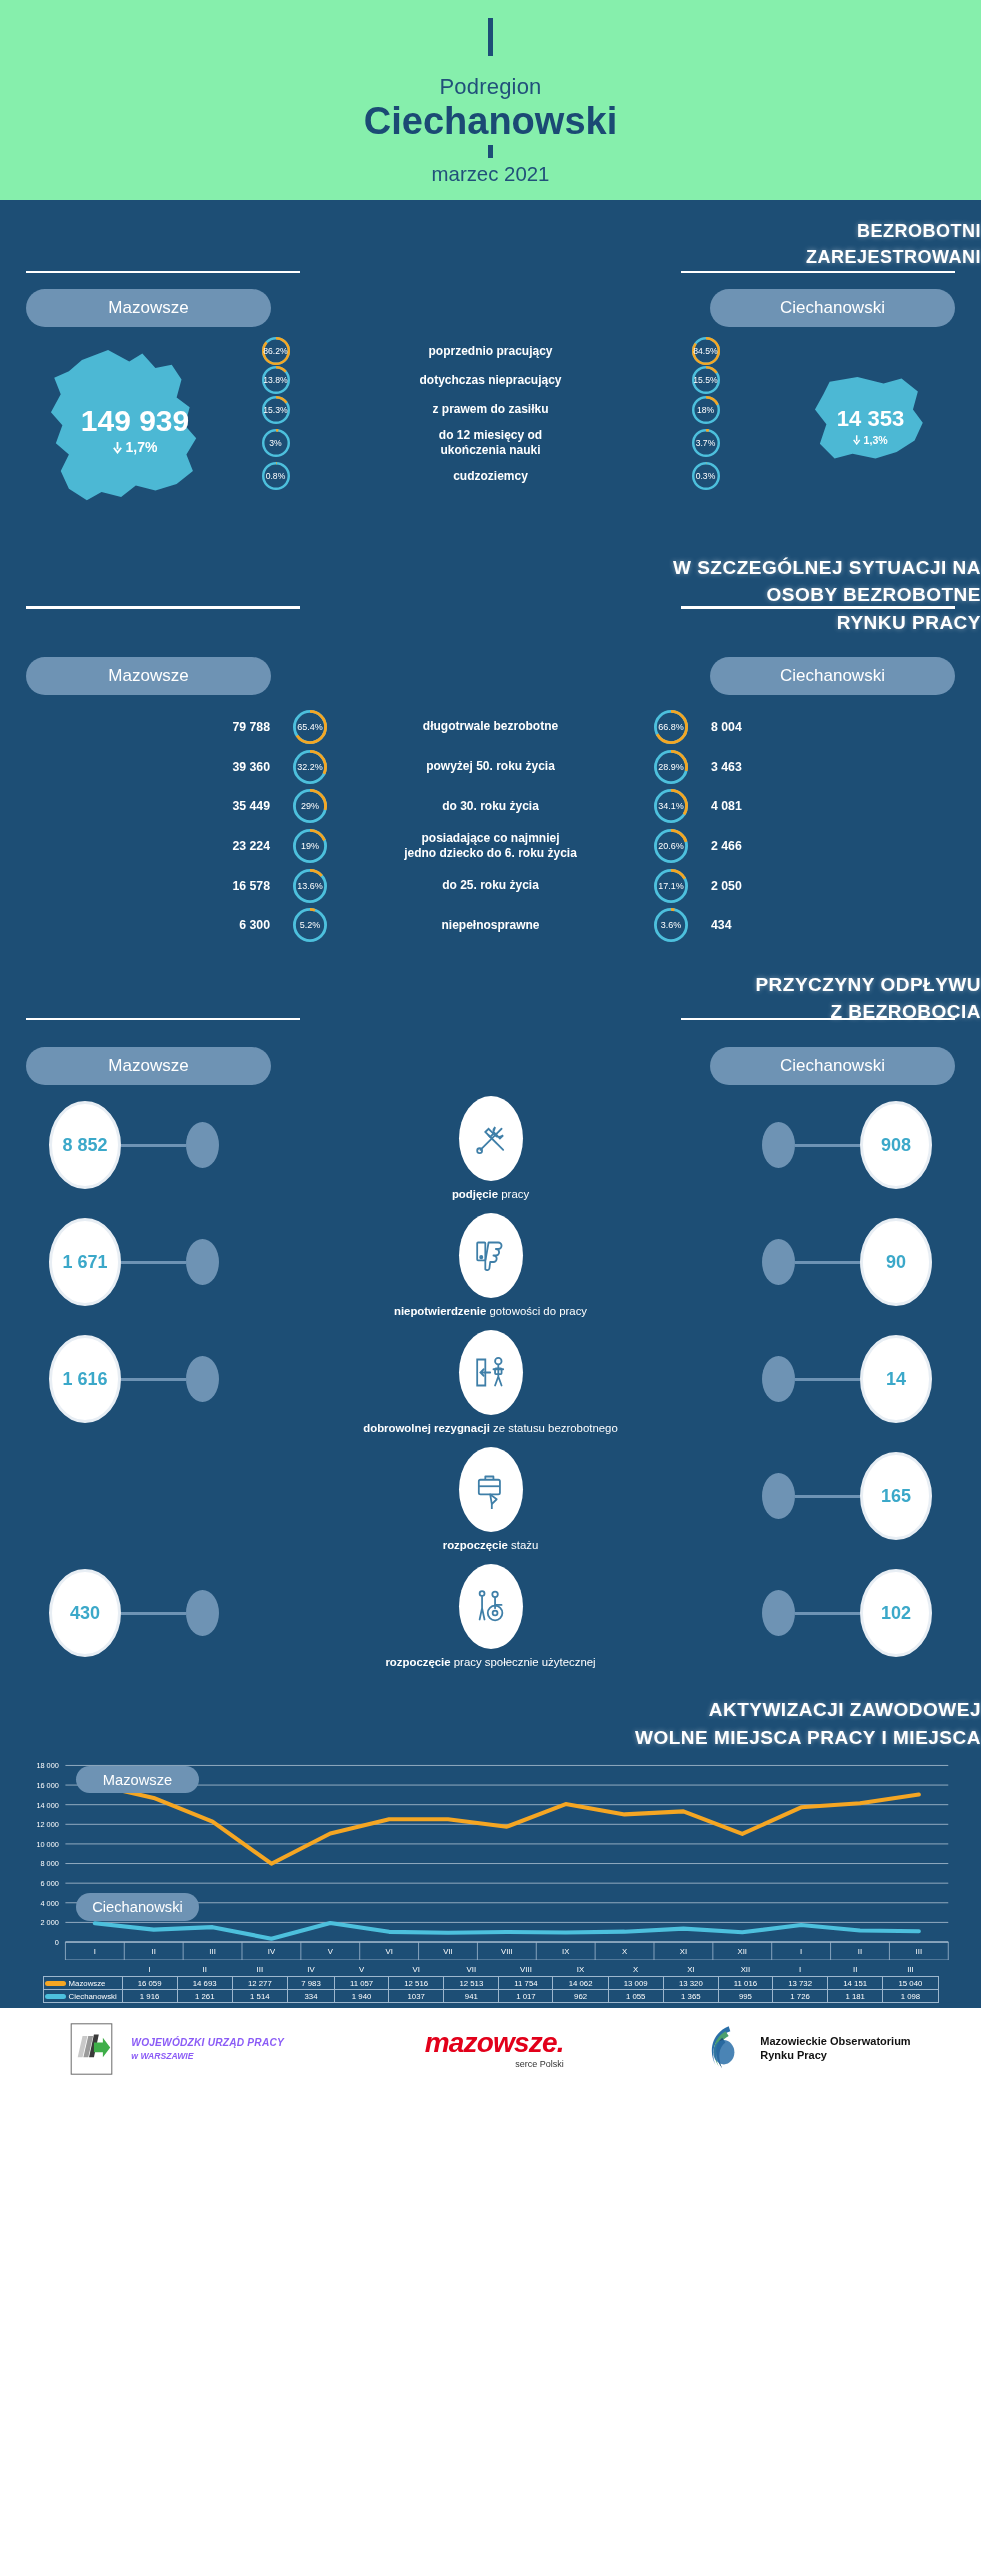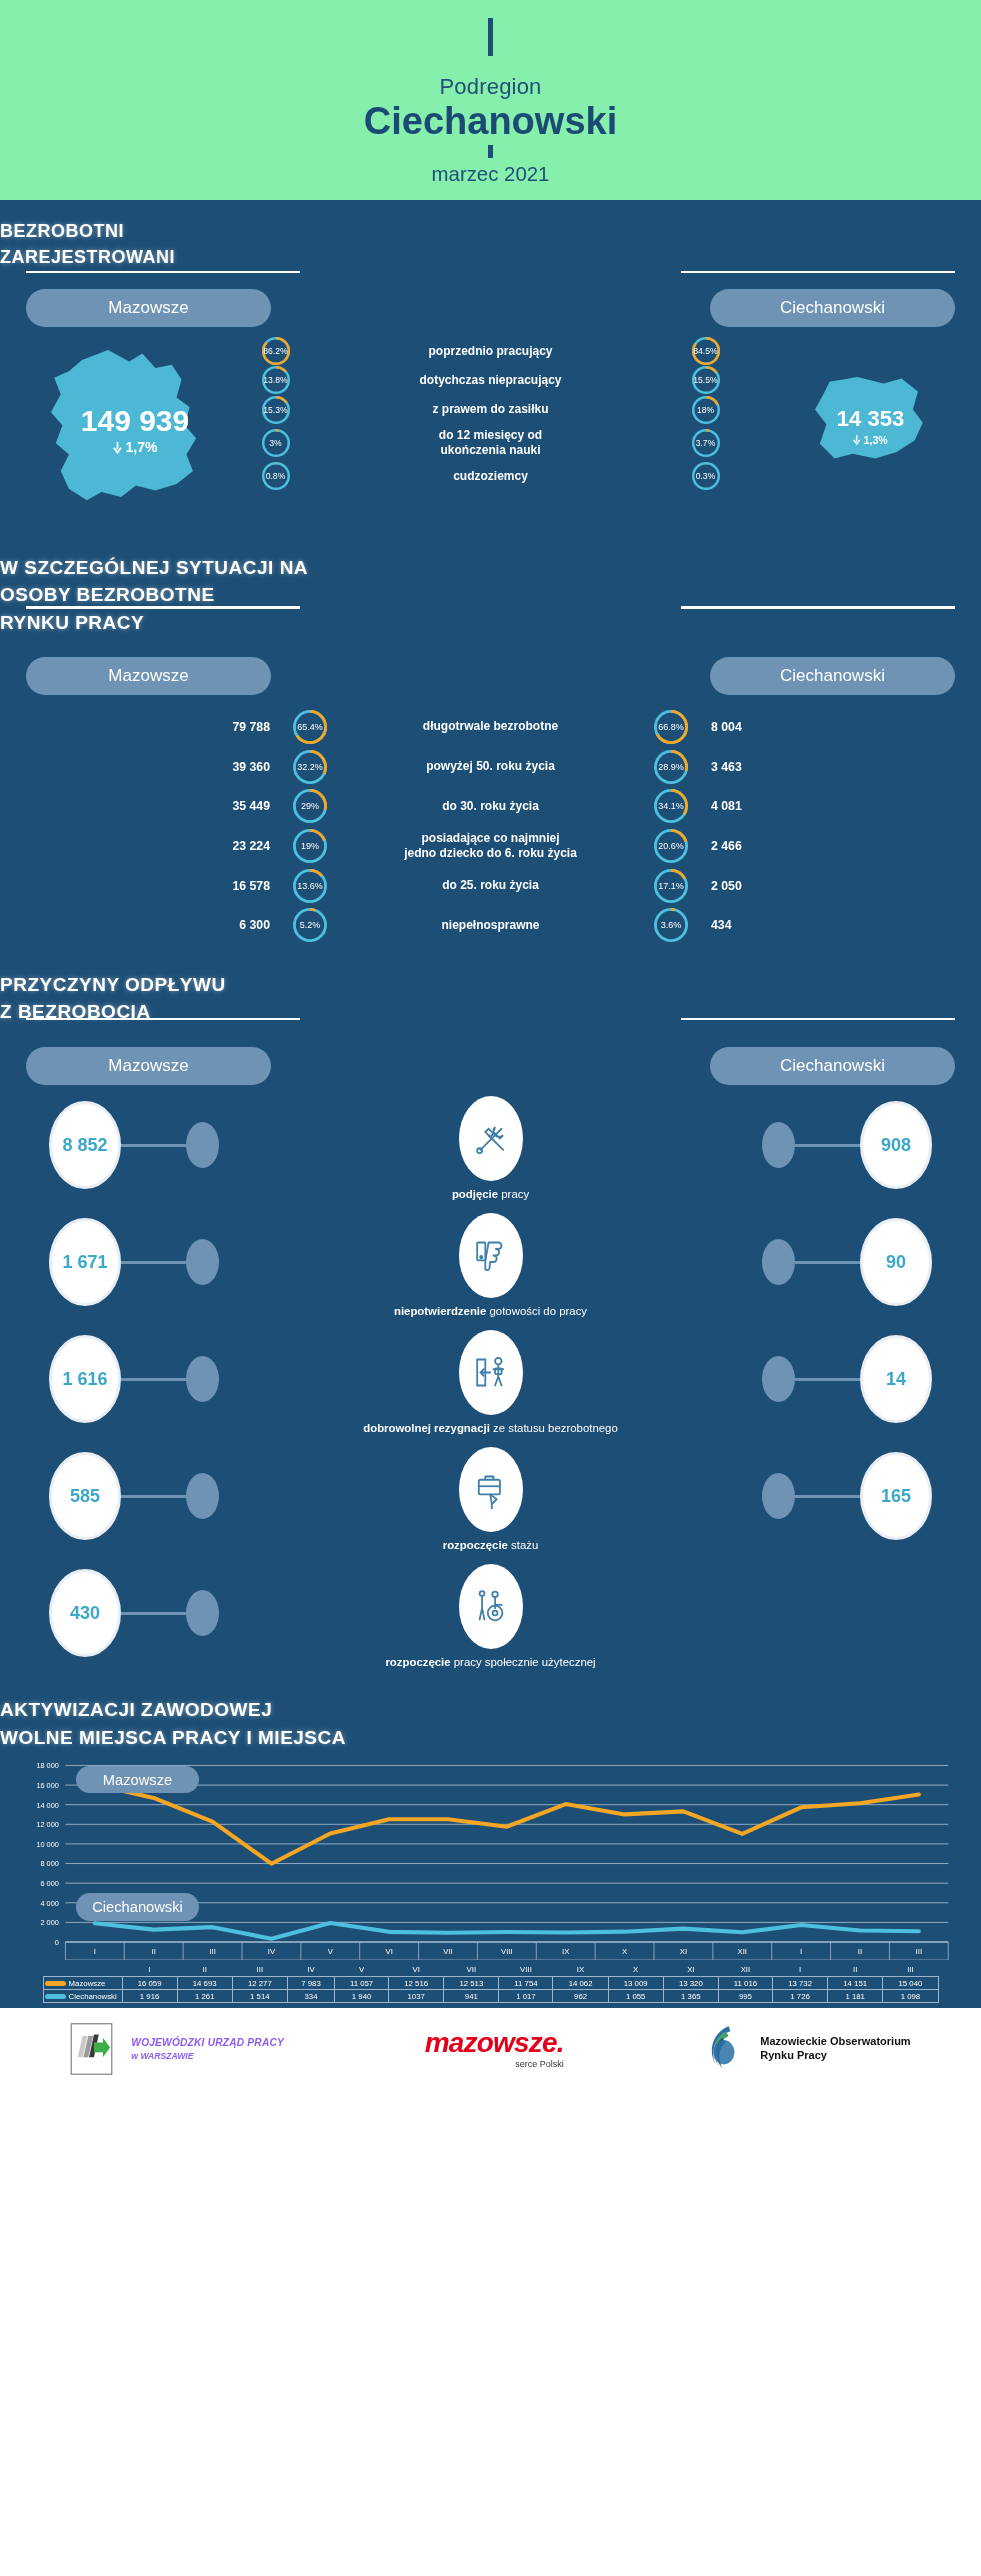--- a/index.html
+++ b/index.html
@@ -26,21 +26,21 @@
     margin: 3.3px auto 4.9px auto;
   }
   .hdr-sub { color:#21507a; font-size: 22px; letter-spacing:0.2px; }
   .hdr-title { color:#1b4a74; font-size: 38px; font-weight: bold; line-height: 1.05; margin-top:1.6px;}
   .hdr-date { color:#21507a; font-size: 20.4px; margin-top: 1.6px;}
 
   
   .body-blue { background: #1d4e75; padding-bottom: 4.9px; }
 
   .sec-title {
-    text-align:left;
+    text-align:right;
     font-size: 18px;
     font-weight: bold;
     letter-spacing: 0.5px;
     line-height: 1.45;
     padding-top: 18px;
     text-shadow: 0 0 5.7px rgba(255,255,255,.45);
   }
   .sec-title.big { font-size: 19px; }
 
   
@@ -587,25 +587,20 @@
             </div>
             <div class="o-cap"><b>dobrowolnej rezygnacji</b><span> ze statusu bezrobotnego</span></div>
           </div>
           <div class="o-side o-right">
             <div class="o-dot"></div>
             <div class="o-line"></div>
             <div class="o-bubble">14</div>
           </div>
         </div>
         <div class="o-row">
-          <div class="o-side o-left">
-            <div class="o-bubble">585</div>
-            <div class="o-line"></div>
-            <div class="o-dot"></div>
-          </div>
           <div class="o-center">
             <div class="o-icon">
               <svg width="38" height="39" viewBox="0 0 46 48">
                 <g stroke="#3f7fa8" stroke-width="2.2" fill="none" stroke-linejoin="round">
                   <rect x="8" y="12" width="26" height="18" rx="2"></rect>
                   <path d="M16 12 v-4 h10 v4"></path>
                   <path d="M8 20 h26"></path>
                   <path d="M22 30 l8 6 -6 6 z"></path>
                   <path d="M24 42 v6"></path>
                 </g>
@@ -633,20 +628,25 @@
                   <path d="M12 12 v14 m0 0 l-3 14 m3-14 l3 14"></path>
                   <circle cx="28" cy="9" r="3.4"></circle>
                   <path d="M28 13 v9 h8"></path>
                   <circle cx="28" cy="32" r="9"></circle>
                   <circle cx="28" cy="32" r="3"></circle>
                   <path d="M28 22 v4"></path>
                 </g>
               </svg>
             </div>
             <div class="o-cap"><b>rozpoczęcie</b><span> pracy społecznie użytecznej</span></div>
+          </div>
+          <div class="o-side o-right">
+            <div class="o-dot"></div>
+            <div class="o-line"></div>
+            <div class="o-bubble">102</div>
           </div>
         </div>
       </div>
 
     <div class="sec-title big" style="padding-top:8.2px;">
       <div>AKTYWIZACJI ZAWODOWEJ</div>
       <div>WOLNE MIEJSCA PRACY I MIEJSCA</div>
     </div>
 
     <div class="chart-wrap">

